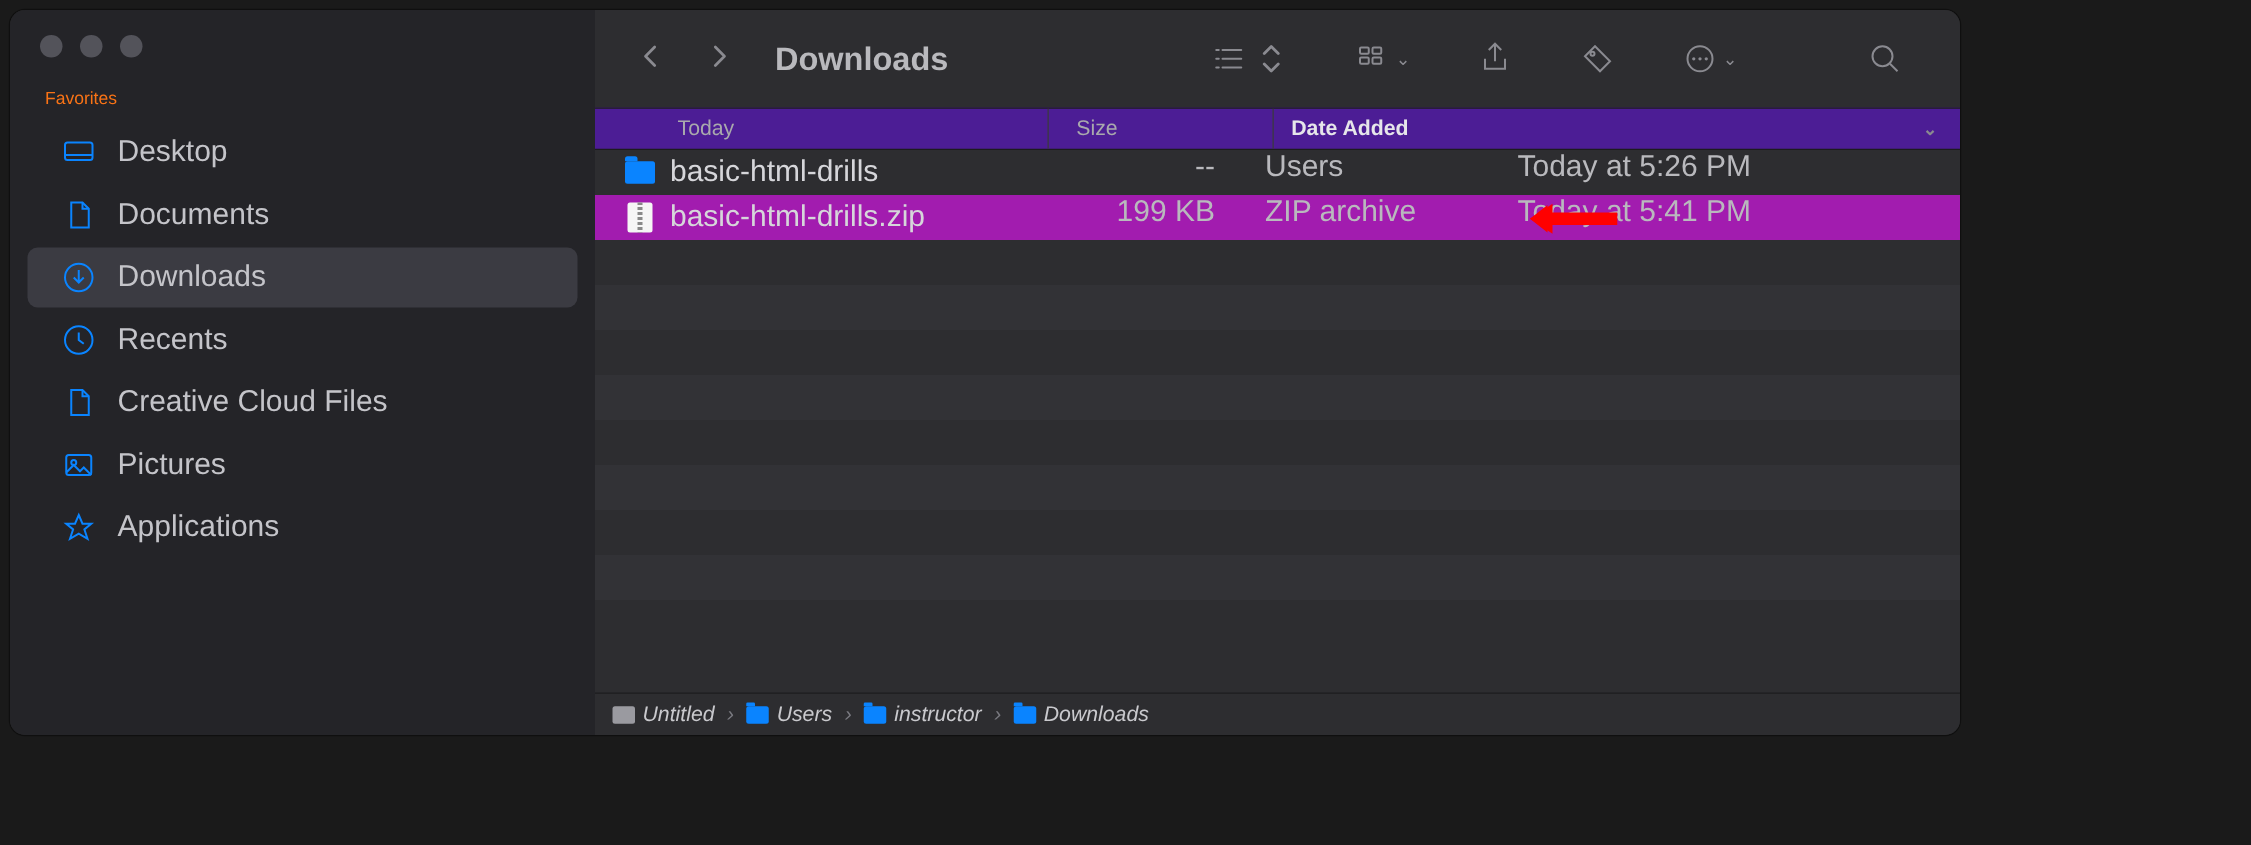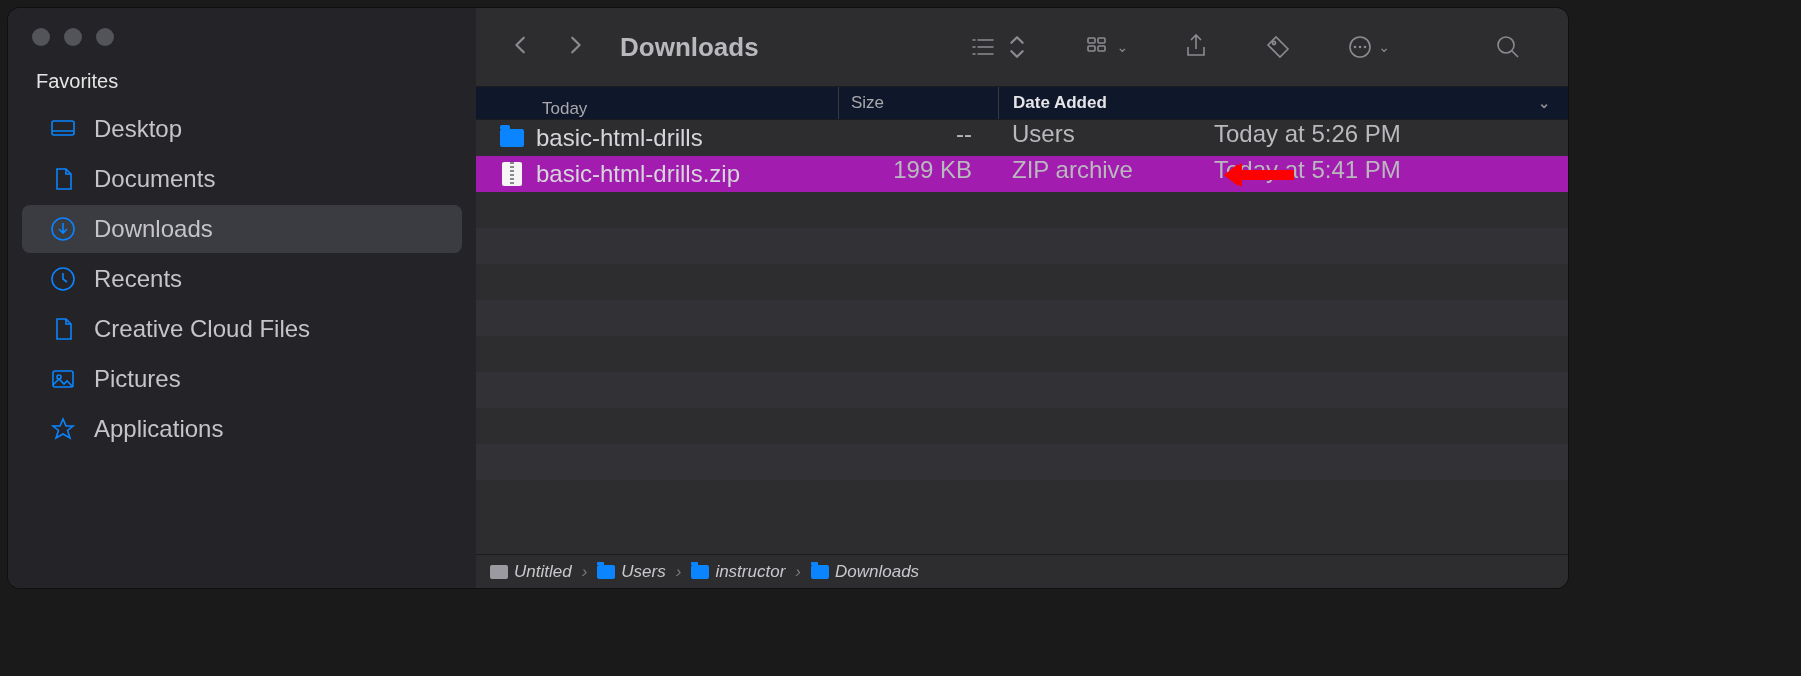--- a/index.html
+++ b/index.html
@@ -8,41 +8,41 @@
 .window {
   position:absolute; left:8px; top:8px; width:1560px; height:580px;
   background:#2a2a2a; border-radius:12px; overflow:hidden; display:flex;
   box-shadow:0 0 0 1px rgba(0,0,0,0.4);
 }
 
 
 .sidebar { width:468px; background:#242428; display:flex; flex-direction:column; padding-top:14px; }
 .traffic { display:flex; gap:14px; padding:6px 0 24px 24px; }
 .dot { width:18px; height:18px; border-radius:50%; background:#53535a; }
-.section-label { color:#e5e5e5; font-size:20px; padding:0 0 10px 28px; font-weight:500; }
+.section-label { color:#f97316; font-size:14px; padding:0 0 10px 28px; font-weight:500; }
 .fav-item { display:flex; align-items:center; gap:18px; padding:10px 18px 10px 28px; color:#c4c4c9; font-size:24px; border-radius:8px; margin:2px 14px; cursor:pointer; }
 .fav-item.active { background:#3b3b42; }
 .fav-icon { width:26px; height:26px; display:flex; align-items:center; justify-content:center; color:#0a84ff; flex-shrink:0; }
 .fav-icon svg { width:26px; height:26px; stroke:#0a84ff; fill:none; stroke-width:1.6; }
 
 
 .main { flex:1; background:#2d2d30; display:flex; flex-direction:column; position:relative; }
 .toolbar { height:78px; display:flex; align-items:center; padding:0 28px; gap:20px; }
 .nav-arrow { color:#8a8a90; font-size:26px; cursor:pointer; padding:4px 6px; }
 .title { color:#b9b9bd; font-size:26px; font-weight:600; margin-left:8px; margin-right:auto; }
 .tool-icon { color:#8a8a90; display:flex; align-items:center; justify-content:center; cursor:pointer; padding:4px 10px; }
 .tool-icon svg { width:28px; height:28px; stroke:#8a8a90; fill:none; stroke-width:1.6; }
 .tool-group { display:flex; align-items:center; gap:34px; margin-right:8px; }
 
 
-.columns { display:flex; background:#0f172a; border-top:1px solid #1c1c1e; border-bottom:1px solid #1c1c1e; height:34px; align-items:flex-end; font-size:17px; color:#a9a9ad; }
+.columns { display:flex; background:#4c1d95; border-top:1px solid #1c1c1e; border-bottom:1px solid #1c1c1e; height:34px; align-items:center; font-size:17px; color:#a9a9ad; }
 .col-name { flex:0 0 362px; padding-left:66px; }
-.col-size { flex:0 0 160px; padding-left:12px; border-left:1px solid #3a3a3e; height:100%; display:flex; align-items:center; }
+.col-size { flex:0 0 160px; padding-left:22px; border-left:1px solid #3a3a3e; height:100%; display:flex; align-items:center; }
 .col-kind { flex:0 0 202px; padding-left:14px; border-left:1px solid #3a3a3e; height:100%; display:flex; align-items:center; }
-.col-date { flex:1; padding-left:14px; border-left:1px solid #3a3a3e; height:100%; display:flex; align-items:center; font-weight:600; color:#e6e6ea; justify-content:space-between; padding-right:18px; }
+.col-date { flex:1; padding-left:14px; border-left:1px solid #3a3a3e; height:100%; display:flex; align-items:center; font-weight:600; color:#e6e6ea; justify-content:space-between; padding-right:18px;margin-left:20px; }
 
 
 .rows { flex:1; overflow:hidden; }
 .row { display:flex; height:36px; font-size:24px; color:#d6d6da; position:relative; }
 .row.stripe { background:#a21caf; }
 .row.empty { background:#2d2d30; }
 .row.empty.stripe { background:#323236; }
 .cell-name { flex:0 0 362px; display:flex; align-items:center; gap:12px; padding-left:24px; }
 .cell-size { flex:0 0 160px; text-align:right; padding-right:26px; color:#b9b9bd; }
 .cell-kind { flex:0 0 202px; padding-left:14px; color:#b9b9bd; }

